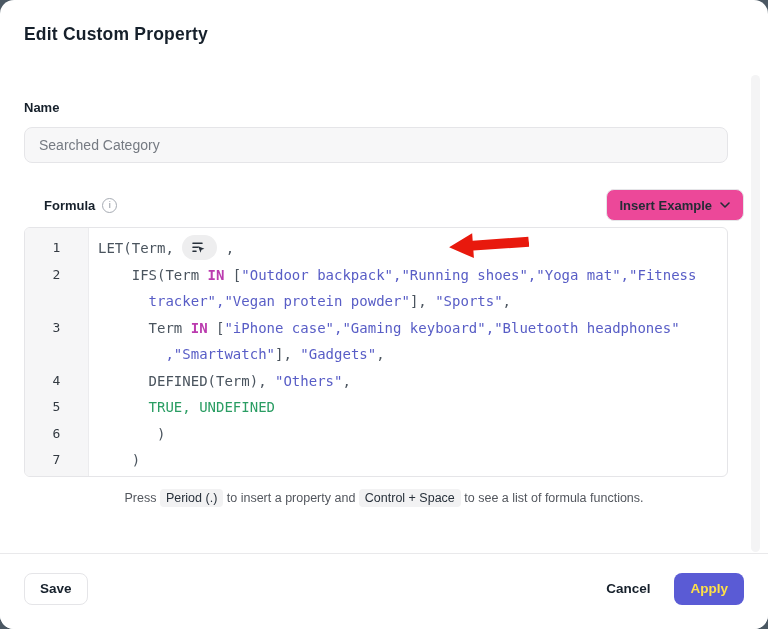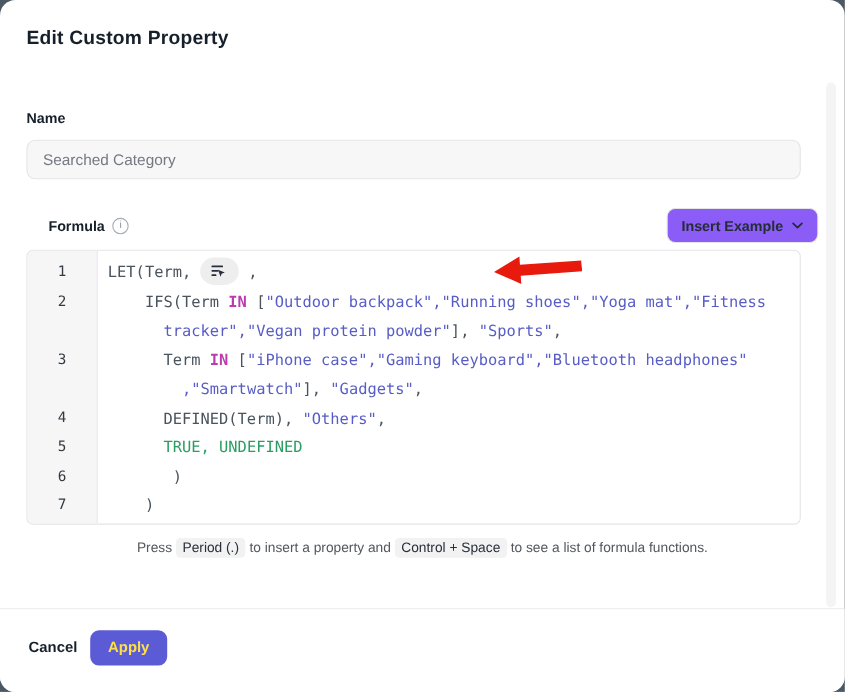--- a/index.html
+++ b/index.html
@@ -14,21 +14,21 @@
   .title{margin:24px 24px 0;font-size:17.5px;font-weight:700;color:#16202b;letter-spacing:.2px;}
   .field-label{display:block;margin:55px 24px 0;font-size:13px;font-weight:700;color:#16202b;}
   .name-input{display:block;margin:12px 24px 0;width:704px;height:36px;padding:15px 14px;
     font-family:"Liberation Sans",sans-serif;font-size:14px;color:#757a82;
     background:#f7f7f8;border:1px solid var(--border);border-radius:8px;outline:none;}
   .formula-header{margin:26px 24px 0;height:32px;display:flex;align-items:center;justify-content:space-between;}
   .formula-label-wrap{display:flex;align-items:center;gap:7px;margin-left:20px;}
   .formula-label-wrap .lbl{font-size:13px;font-weight:700;color:#16202b;}
   .info-icon{width:15px;height:15px;border:1.2px solid #a6abb3;border-radius:50%;color:#8a9099;
     font-size:9.5px;line-height:12.5px;text-align:center;font-style:normal;display:inline-block;cursor:pointer;}
-  .insert-example{display:flex;align-items:center;gap:8px;height:32px;padding:0 13px;background:#8b5cf6;
+  .insert-example{display:flex;align-items:center;gap:8px;height:32px;padding:0 13px;background:#ec4899;
     border:1px solid var(--border);border-radius:8px;font-family:"Liberation Sans",sans-serif;
     font-size:13px;font-weight:600;color:#242c36;cursor:pointer;}
   .editor{position:relative;margin:6px 24px 0;width:704px;height:250px;border:1px solid var(--border);
     border-radius:6px;background:#fff;overflow:hidden;
     font-family:"DejaVu Sans Mono",monospace;font-size:14px;color:var(--code-plain);}
   .editor::before{content:"";position:absolute;left:0;top:0;bottom:0;width:63px;background:#f6f6f7;
     border-right:1px solid #ececee;}
   .code-scroll{position:relative;padding-top:7px;}
   .code-line{display:flex;}
   .ln{width:63px;flex:0 0 63px;text-align:center;font-size:13px;color:#333a42;line-height:26.5px;}
@@ -44,21 +44,21 @@
   .red-arrow{position:absolute;left:424px;top:3px;transform:rotate(-4deg);}
   .hint{margin-top:14px;text-align:center;font-size:12.5px;color:#53575e;}
   .kbd{background:#f2f2f3;border-radius:4px;padding:2px 6px;color:#27303a;font-weight:500;}
   .scroll-track{position:absolute;right:8px;top:75px;height:477px;width:9px;background:#f4f4f5;border-radius:5px;}
   .divider{position:absolute;left:0;right:0;top:553px;height:1px;background:#e9e9eb;}
   .footer{position:absolute;left:0;right:0;top:554px;bottom:0;background:#fff;
     display:flex;align-items:center;justify-content:space-between;padding:0 24px 6px;}
   .btn{height:32px;border-radius:8px;font-family:"Liberation Sans",sans-serif;font-size:13.5px;
     font-weight:600;cursor:pointer;}
   .btn-save{padding:0 15px;background:#fff;border:1px solid var(--border);color:#16202b;}
-  .footer-right{display:flex;align-items:center;gap:10px;}
+  .footer-right{display:flex;align-items:center;gap:22px;}
   .btn-cancel{padding:0 2px;background:transparent;border:none;color:#16202b;}
   .btn-apply{padding:0 16px;background:var(--accent);border:none;color:#fde047;}
 </style>
 </head>
 <body>
 
 <div class="modal">
 
   <h1 class="title">Edit Custom Property</h1>
 
@@ -138,19 +138,20 @@
     <span class="kbd">Period (.)</span>
     <span>to insert a property and</span>
     <span class="kbd">Control + Space</span>
     <span>to see a list of formula functions.</span>
   </div>
 
   <div class="scroll-track"></div>
   <div class="divider"></div>
 
   <div class="footer">
+    <button class="btn btn-save">Save</button>
     <div class="footer-right">
       <button class="btn btn-cancel">Cancel</button>
       <button class="btn btn-apply">Apply</button>
     </div>
   </div>
 
 </div>
 
 </body></html>

